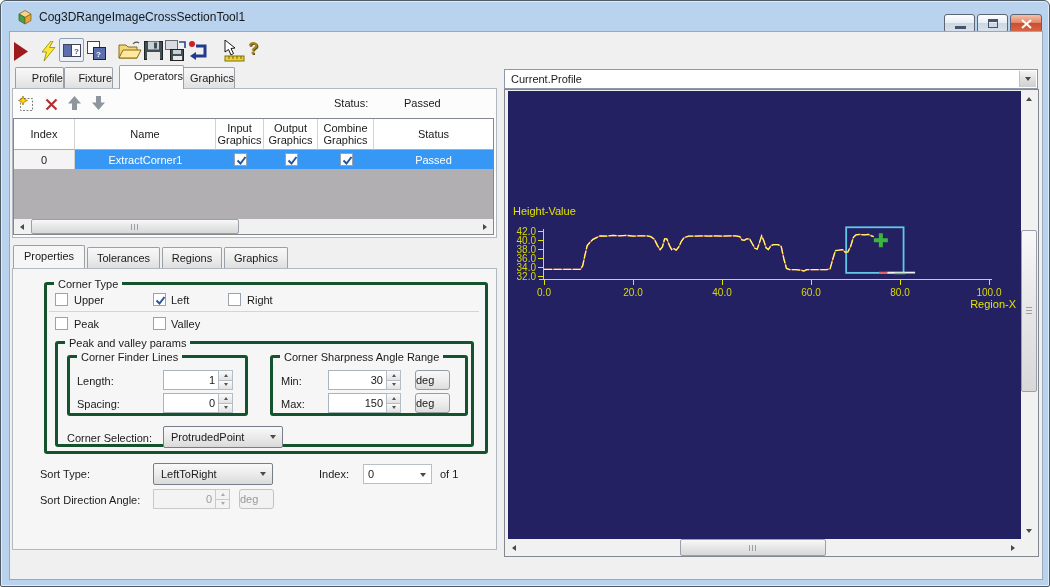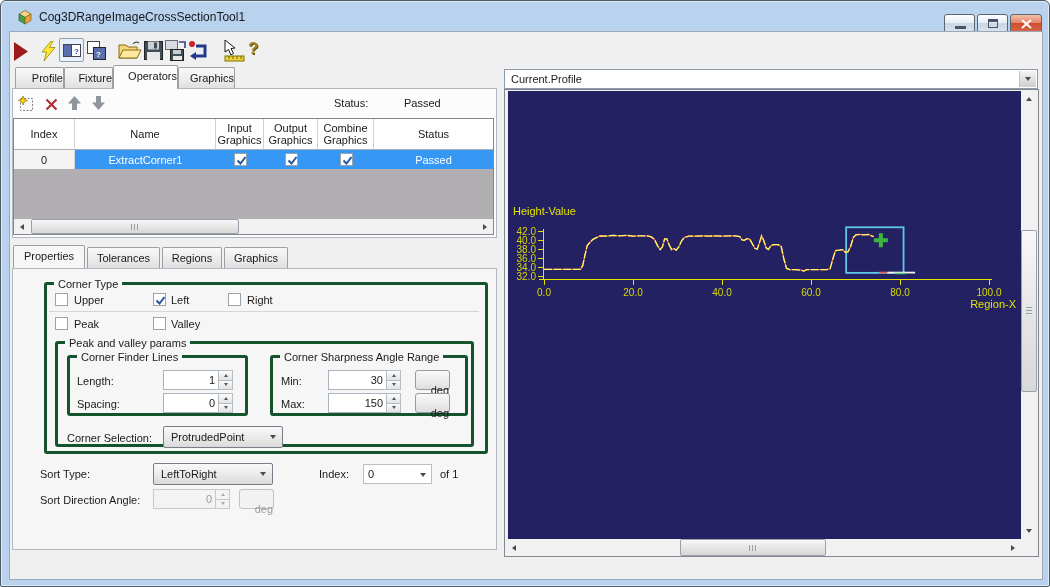--- a/index.html
+++ b/index.html
@@ -57,21 +57,21 @@
 .num .spin{width:15px;display:flex;flex-direction:column}
 .num .sb{flex:1;background:linear-gradient(#fbfbfb,#e2e2e2);border:1px solid #b4bcc4;display:flex;align-items:center;justify-content:center}
 .num .sb+.sb{border-top:none}
 .num .sb .t-up{border-left-width:2.8px;border-right-width:2.8px;border-bottom-width:3.4px;border-bottom-color:#555}
 .num .sb .t-down{border-left-width:2.8px;border-right-width:2.8px;border-top-width:3.4px;border-top-color:#555}
 .num.disabled .val{background:#f3f3f3;color:#9a9a9a;border-color:#c9c9c9}
 .num.disabled .sb{background:#f3f3f3;border-color:#c9c9c9}
 .num.disabled .t-up{border-bottom-color:#aaa}
 .num.disabled .t-down{border-top-color:#aaa}
 
-.btn{position:absolute;border:1px solid #949ca4;border-radius:3px;background:linear-gradient(#f8f8f8,#ededed 50%,#dedede);text-align:right;padding-top:13px}
+.btn{position:absolute;border:1px solid #949ca4;border-radius:3px;background:linear-gradient(#f8f8f8,#ededed 50%,#dedede);text-align:left;padding-top:3px}
 .btn.disabled{background:#f2f2f2;color:#9a9a9a;border-color:#c2c2c2}
 
 .combo{position:absolute;height:22px;border:1px solid #767f89;border-radius:2px;background:linear-gradient(#f9f9f9,#ebebeb 50%,#dadada);padding:4px 18px 0 7px;white-space:nowrap}
 .combo .car{position:absolute;right:6px;top:8px}
 .combo2{position:absolute;height:20px;border:1px solid #b8bfc7;background:#fff;padding:3px 16px 0 4px}
 .combo2 .car{position:absolute;right:5px;top:8px}
 .viewcombo{position:absolute;left:503px;top:68px;width:534px;height:20px;background:#fff;border:1px solid #8b99a8;padding:3px 0 0 6px}
 .viewcombo .vbtn{position:absolute;right:1px;top:1px;bottom:1px;width:17px;background:linear-gradient(#f4f4f4,#e0e0e0 50%,#cfcfcf);border-left:1px solid #c0c0c0;display:flex;align-items:center;justify-content:center}
 
 #viewer{position:absolute;left:503px;top:88px;width:535px;height:468px;border:1px solid #828790;background:#f0f0f0}
@@ -157,21 +157,21 @@
     <rect x="2" y="16" width="19" height="5" fill="#f0d040" stroke="#777700"></rect>
     <line x1="6" y1="16" x2="6" y2="19" stroke="#776600"></line>
     <line x1="10" y1="16" x2="10" y2="19" stroke="#776600"></line>
     <line x1="14" y1="16" x2="14" y2="19" stroke="#776600"></line>
     <line x1="18" y1="16" x2="18" y2="19" stroke="#776600"></line>
   </svg>
   <div class="tbicon" style="left:247px;top:38px;font-size:17px;font-weight:bold;color:#a8841c;text-shadow:1px 1px 0 #6a5410">?</div>
 
   <div class="tab" style="left:14px;width:49px"><span>Profile</span></div>
   <div class="tab" style="left:63px;width:49px"><span>Fixture</span></div>
-  <div class="tab sel" style="left:112px;width:65px"><span>Operators</span></div>
+  <div class="tab sel" style="left:118px;width:65px"><span>Operators</span></div>
   <div class="tab" style="left:177px;width:57px"><span>Graphics</span></div>
 
   <div class="page" id="ops-page"></div>
   <svg class="tbicon" style="left:17px;top:95px" width="16" height="16">
     <rect x="2.5" y="2.5" width="12" height="12" fill="none" stroke="#808080" stroke-dasharray="2 1.5"></rect>
     <polygon points="5,0 6.3,3.2 9.5,4.5 6.3,5.8 5,9 3.7,5.8 0.5,4.5 3.7,3.2" fill="#ffd700" stroke="#806000" stroke-width="0.6"></polygon>
   </svg>
   <svg class="tbicon" style="left:44px;top:97px" width="13" height="13">
     <line x1="1.5" y1="1.5" x2="11.5" y2="11.5" stroke="#b03030" stroke-width="2.2"></line>
     <line x1="11.5" y1="1.5" x2="1.5" y2="11.5" stroke="#b03030" stroke-width="2.2"></line>

